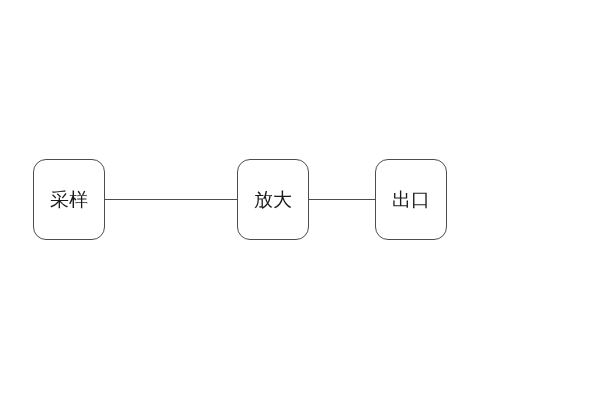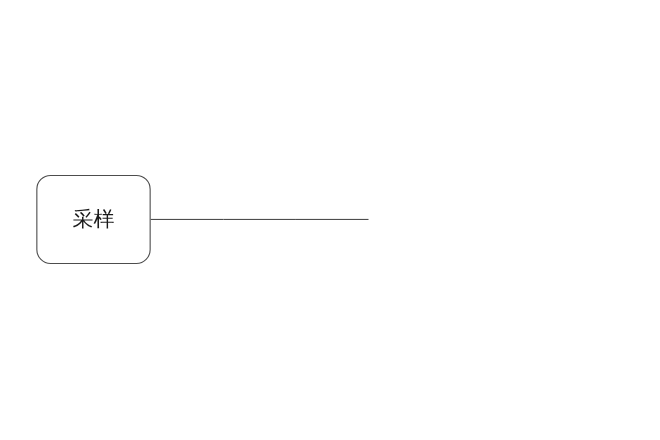--- a/index.html
+++ b/index.html
@@ -13,21 +13,21 @@
   }
   .diagram-canvas {
     position: absolute;
     left: 33px;
     top: 159px;
     display: flex;
     align-items: center;
   }
   .flow-node {
     box-sizing: border-box;
-    width: 104px;
+    width: 72px;
     height: 81px;
     border: 1.5px solid var(--node-border, #4d4d4d);
     border-radius: 13px;
     background: var(--node-fill, #ffffff);
     display: flex;
     align-items: center;
     justify-content: center;
     flex: 0 0 auto;
   }
   .flow-node .node-label {
@@ -50,17 +50,23 @@
 
   <div class="flow-node">
     <span class="node-label">采样</span>
   </div>
 
   <div class="connector"></div>
 
 
   <div class="connector"></div>
 
+  <div class="flow-node">
+    <span class="node-label">放大</span>
+  </div>
 
   <div class="connector"></div>
 
+  <div class="flow-node">
+    <span class="node-label">出口</span>
+  </div>
 
 </div>
 
 </body></html>

